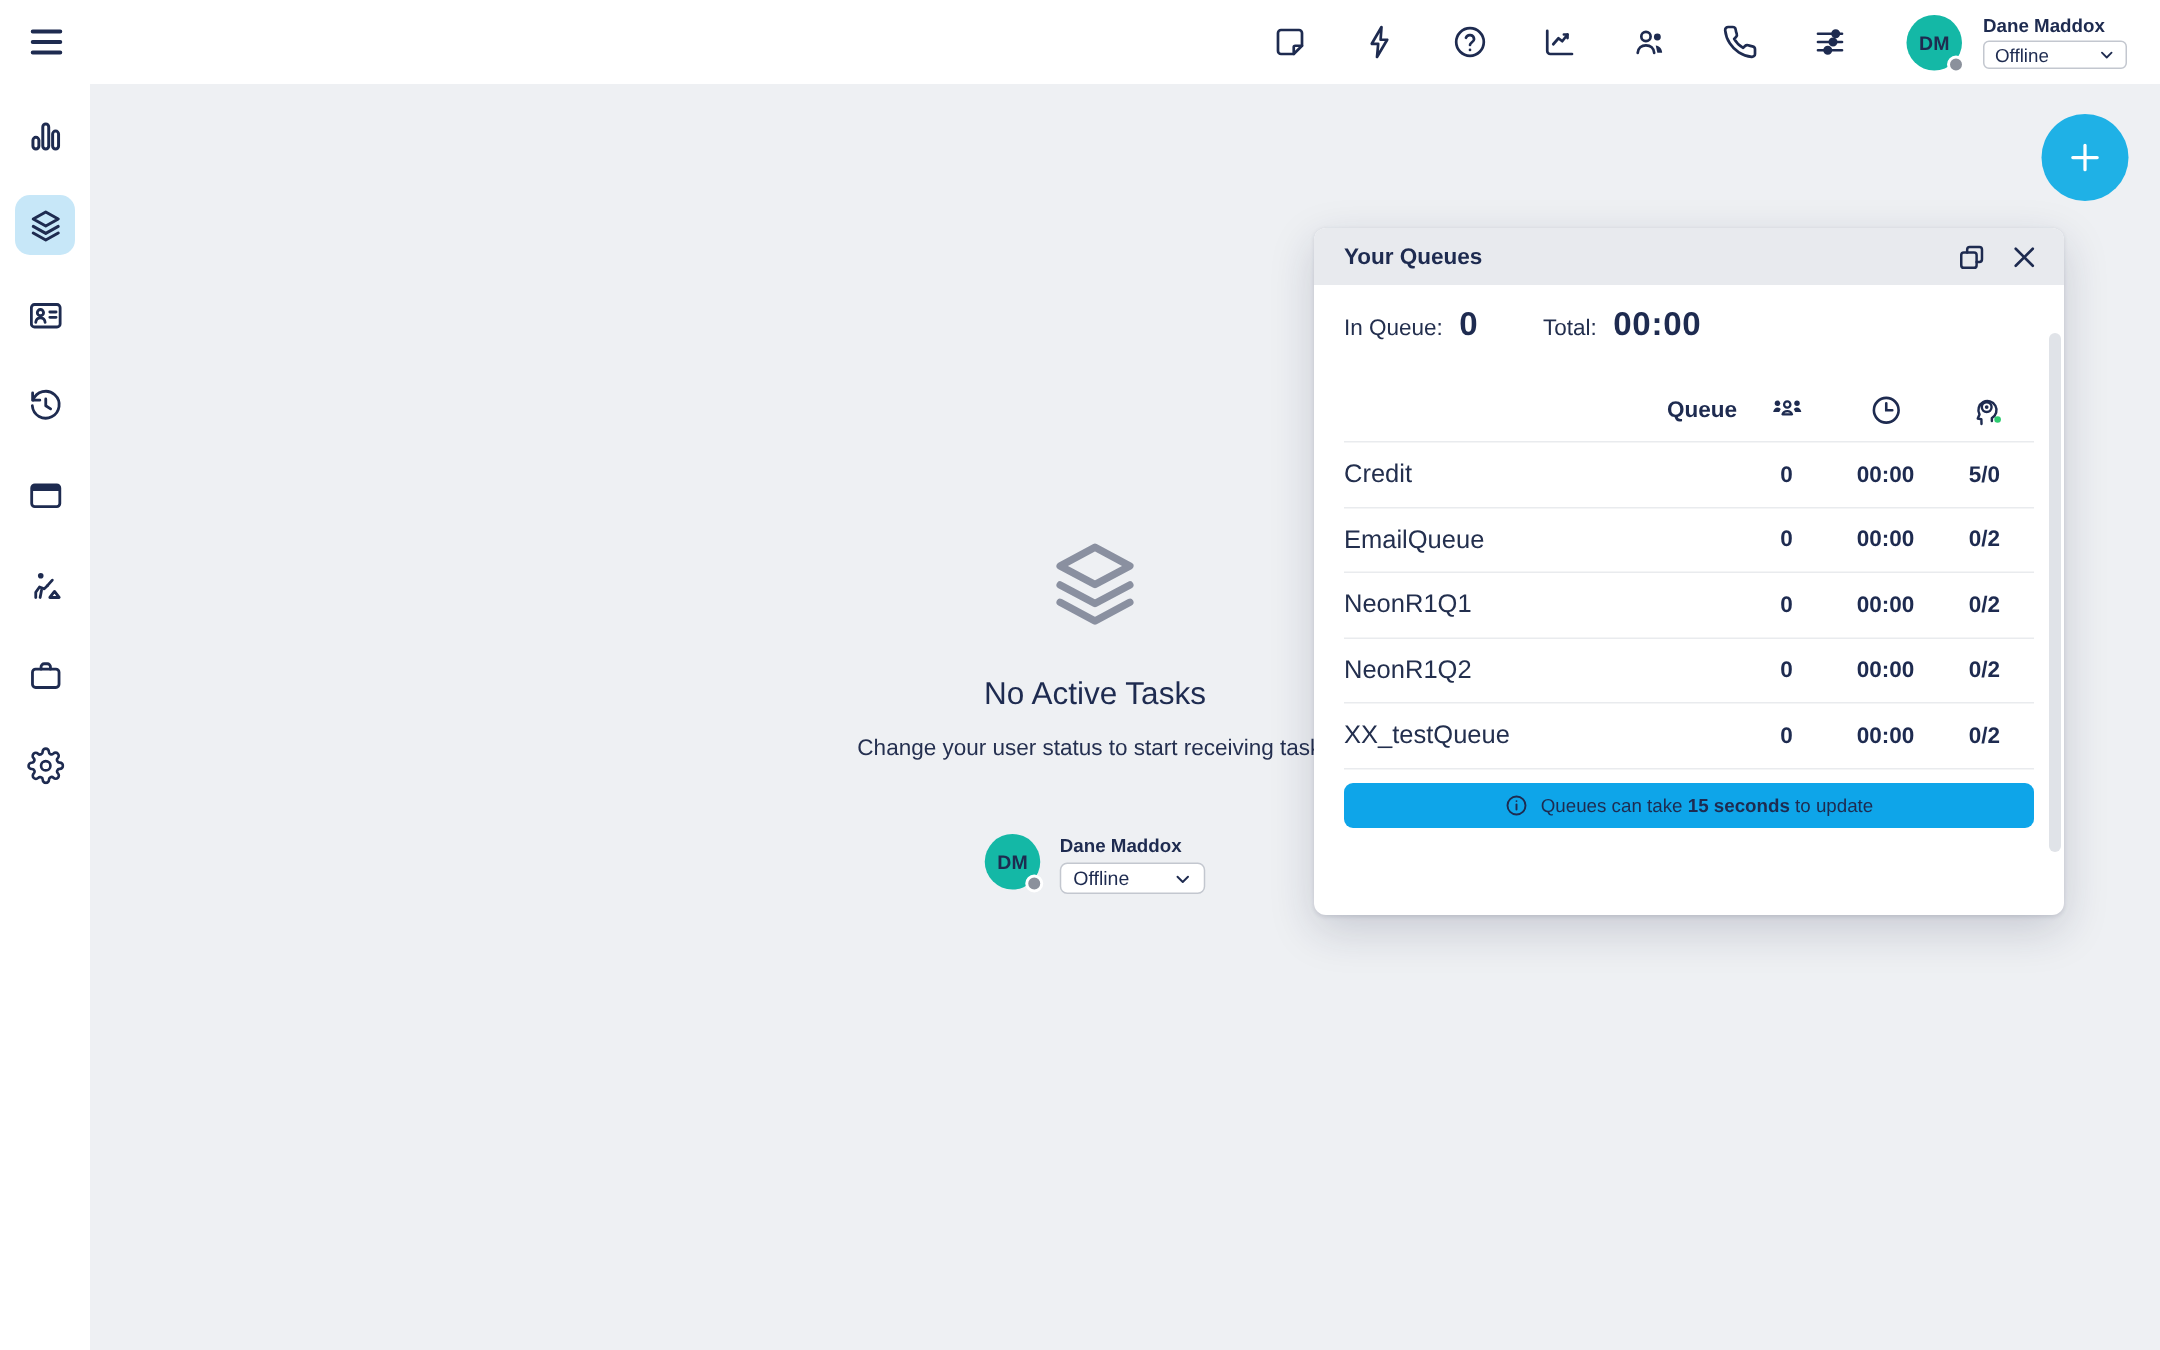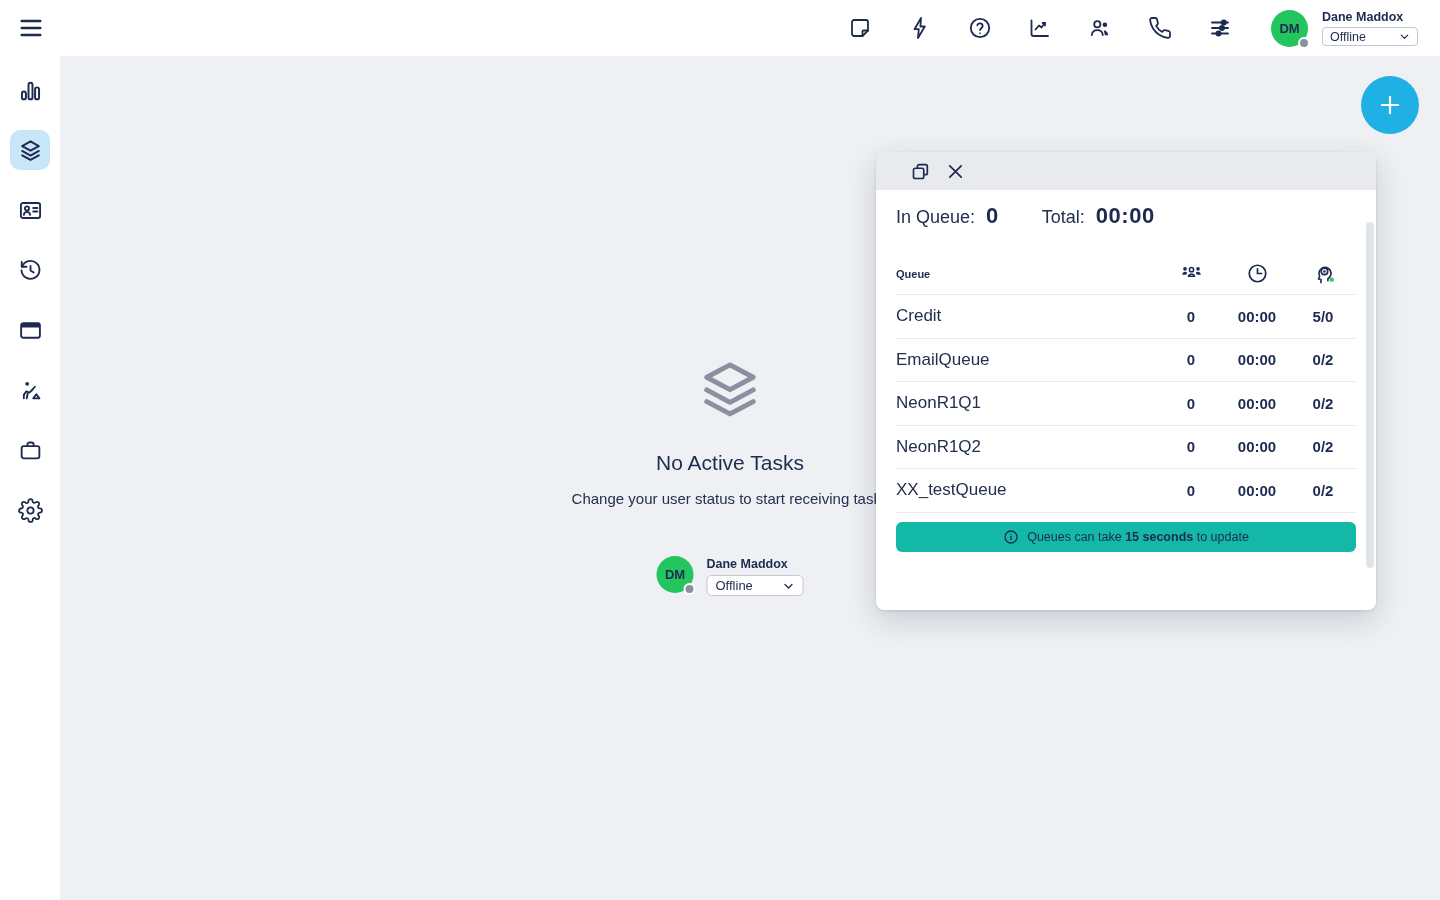--- a/index.html
+++ b/index.html
@@ -16,21 +16,21 @@
   
   .topbar {
     position:absolute; top:0; left:0; right:0; height:56px;
     background:#ffffff; display:flex; align-items:center;
     padding:0 22px 0 18px; z-index:5;
   }
   .hamburger { width:26px; height:26px; cursor:pointer; color:#1e2b50; }
   .tb-icons { margin-left:auto; display:flex; align-items:center; gap:36px; margin-right:39px; }
   .tb-icon { width:24px; height:24px; color:#1e2b50; cursor:pointer; }
   .avatar {
-    width:37px; height:37px; border-radius:50%; background:#22c55e;
+    width:37px; height:37px; border-radius:50%; background:#14b8a6;
     color:#1e2b50; font-weight:bold; font-size:13px;
     display:flex; align-items:center; justify-content:center;
     position:relative; flex-shrink:0; cursor:pointer;
   }
   .presence-dot {
     position:absolute; right:-2px; bottom:-2px; width:12px; height:12px;
     border-radius:50%; background:#8b919c; border:2px solid #ffffff;
   }
   .tb-user { margin-left:14px; display:flex; flex-direction:column; gap:3px; }
   .tb-user-name { font-size:12.5px; font-weight:bold; color:#1e2b50; }
@@ -99,39 +99,39 @@
   .panel-header {
     height:38px; background:#e8eaee;
     display:flex; align-items:center; padding:0 16px 0 20px;
   }
   .panel-title { flex:1; font-size:15px; font-weight:bold; color:#1e2b50; }
   .ph-btn { width:21px; height:21px; color:#1e2b50; cursor:pointer; margin-left:14px; }
   .panel-body { padding:0 20px; position:relative; }
 
   .total-heading { margin-top:32px; font-size:16px; font-weight:bold; color:#1e2b50; }
   .stats { display:flex; align-items:baseline; margin-top:13px; }
-  .stat-label { font-size:18px; color:#232f4e; }
+  .stat-label { font-size:15px; color:#232f4e; }
   .stat-value { font-size:22px; font-weight:bold; color:#1e2b50; margin-left:11px; letter-spacing:.5px; }
   .stat-gap { margin-left:43px; }
 
   .thead {
     display:flex; align-items:center; margin-top:33px;
     padding-bottom:9px; border-bottom:1px solid #e9ebee;
   }
-  .qcol { flex:1; font-size:11px; font-weight:bold; color:#1e2b50; }
+  .qcol { flex:1; font-size:15px; font-weight:bold; color:#1e2b50;text-align:right; }
   .icol { width:66px; display:flex; justify-content:center; color:#1e2b50; }
   .icol svg { width:23px; height:23px; }
 
   .qrow { display:flex; align-items:center; height:43.5px; border-bottom:1px solid #e9ebee; }
   .qrow:last-of-type { border-bottom:none; }
   .rname { flex:1; font-size:17px; color:#232f4e; }
   .rval { width:66px; text-align:center; font-size:15px; font-weight:bold; color:#1e2b50; }
 
   .notice {
-    margin-top:9px; height:30px; background:#14b8a6; border-radius:6px;
+    margin-top:9px; height:30px; background:#0ea5e9; border-radius:6px;
     display:flex; align-items:center; justify-content:center; gap:8px;
     font-size:12.5px; color:#1e2b50;
   }
   .notice .info-ic { width:16px; height:16px; color:#1e2b50; }
 
   .scroll-thumb {
     position:absolute; right:2px; top:70px; width:8px; height:346px;
     border-radius:4px; background:#e0e3e8; z-index:8; cursor:pointer;
   }
 </style>
@@ -319,20 +319,21 @@
 <button class="fab">
   <span>
     <svg viewBox="0 0 24 24" fill="none" stroke="currentColor" stroke-width="2" stroke-linecap="round">
         <path d="M12 4.5v15M4.5 12h15"></path>
       </svg>
   </span>
 </button>
 
 <section class="panel">
   <div class="panel-header">
+    <span class="panel-title">Your Queues</span>
     <span class="ph-btn">
       <svg viewBox="0 0 24 24" fill="none" stroke="currentColor" stroke-width="1.9" stroke-linecap="round" stroke-linejoin="round">
           <rect x="4" y="8.3" width="11.7" height="11.7" rx="2"></rect>
           <path d="M8.5 8.3V6.2a2 2 0 0 1 2-2h7.3a2 2 0 0 1 2 2v7.4a2 2 0 0 1-2 2h-2.1"></path>
         </svg>
     </span>
     <span class="ph-btn">
       <svg viewBox="0 0 24 24" fill="none" stroke="currentColor" stroke-width="2" stroke-linecap="round">
           <path d="M5.5 5.5l13 13M18.5 5.5l-13 13"></path>
         </svg>

